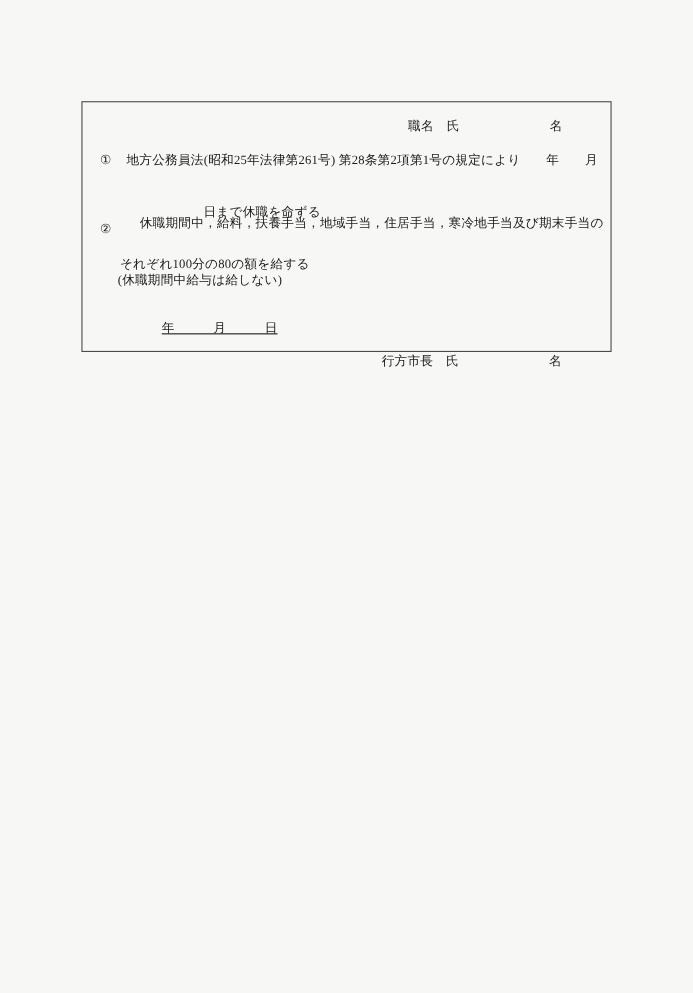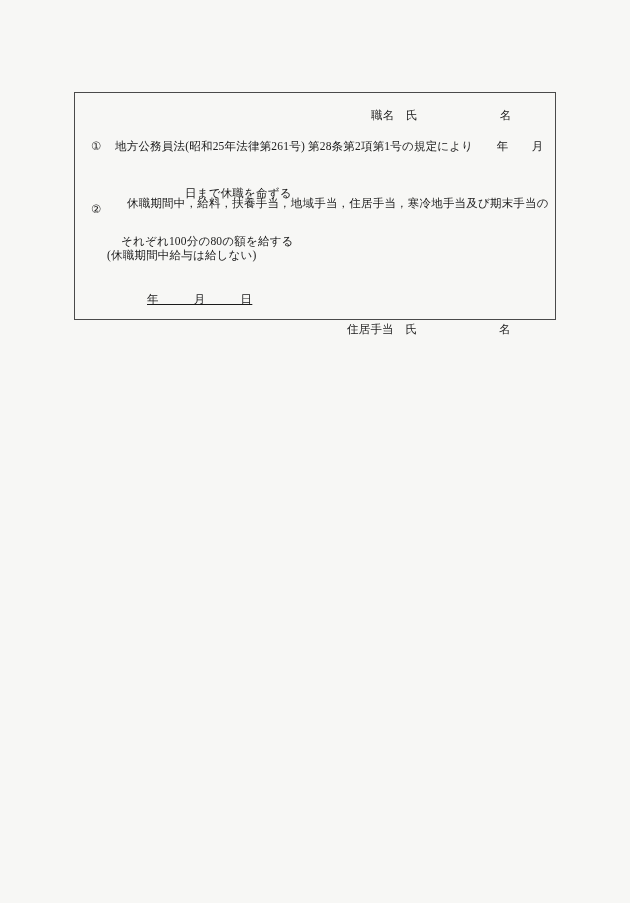--- a/index.html
+++ b/index.html
@@ -61,21 +61,21 @@
     top: 94px;
     margin-left: 38px;
   }
   .row2-num { top: 110px; }
   .row2-text {
     left: 40px;
     top: 104px;
     margin-left: 12px;
   }
   .row2-cont {
-    left: 46px;
+    left: 34px;
     top: 142px;
   }
   .note-line {
     left: 32px;
     top: 156px;
   }
   .date-line {
     left: 72px;
     top: 200px;
     text-decoration: underline;
@@ -103,17 +103,17 @@
     <div class="line item-num row2-num">②</div>
 
     <div class="line item-text row2-text">休職期間中，給料，扶養手当，地域手当，住居手当，寒冷地手当及び期末手当の</div>
 
     <div class="line item-text row2-cont">それぞれ100分の80の額を給する</div>
 
     <div class="line note-line">(休職期間中給与は給しない)</div>
 
     <div class="line date-line">年　　　月　　　日</div>
 
-    <div class="line signature-line">住居手当　氏　　　　　　　名</div>
+    <div class="line signature-line">行方市長　氏　　　　　　　名</div>
 
   </div>
 
 </div>
 
 </body></html>

